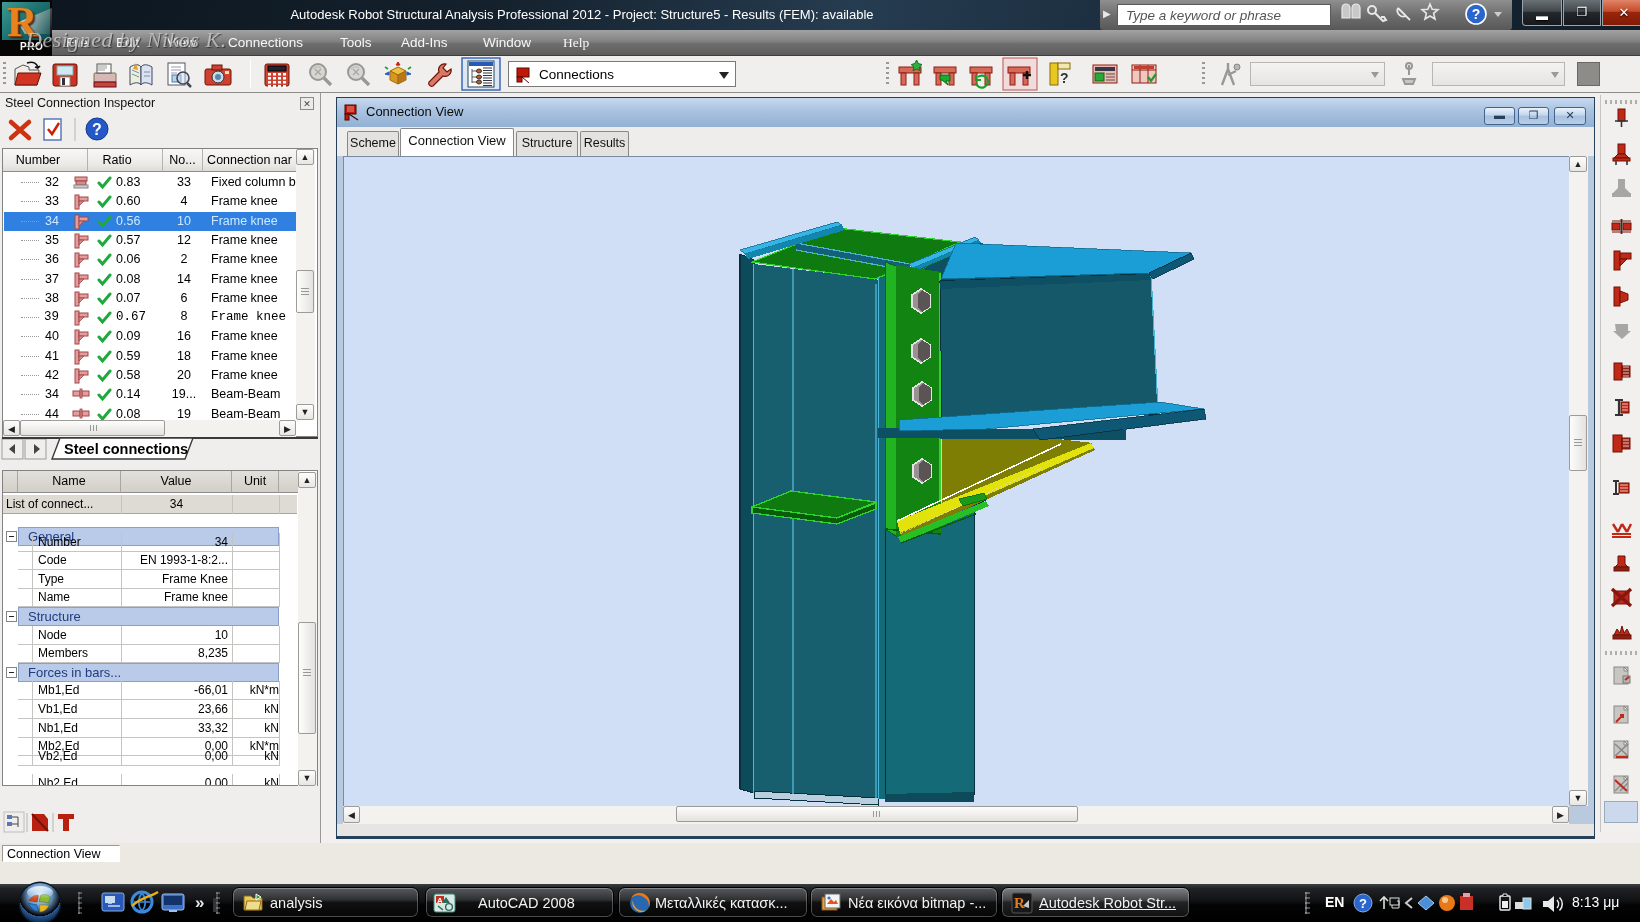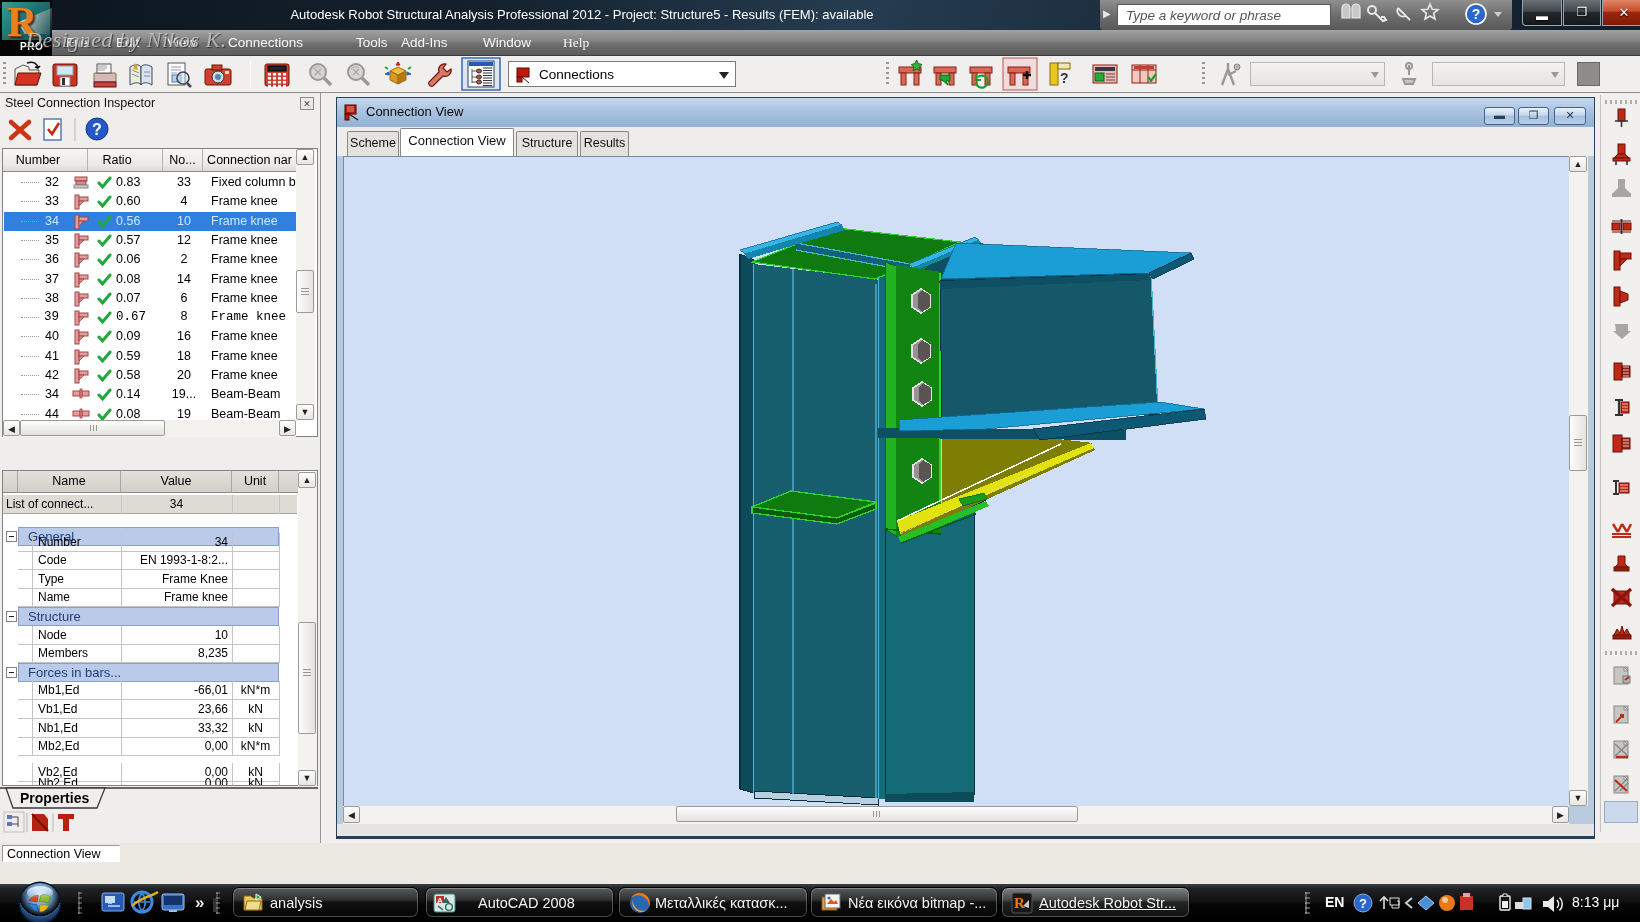--- a/index.html
+++ b/index.html
@@ -72,21 +72,21 @@
   .sthumb.h { background:linear-gradient(#fdfdfc,#e4e2de); }
   .sgrip { position:absolute; left:4px; right:4px; height:1px; background:#9a9894; box-shadow:0 3px 0 #9a9894, 0 6px 0 #9a9894; }
   .sgriph { position:absolute; top:4px; bottom:4px; width:1px; background:#9a9894; box-shadow:3px 0 0 #9a9894, 6px 0 0 #9a9894; }
   .arr { font-size:9px; line-height:15px; color:#222; }
   
   #pgrid { left:2px; top:377px; width:316px; height:316px; background:#fff; border:1px solid #828282; overflow:hidden; }
   .ph { position:absolute; top:0; height:22px; background:linear-gradient(#e2e0da,#d2cfc8); border-right:1px solid #a8a6a2; border-bottom:1px solid #8e8c88; font-size:12.5px; text-align:center; padding-top:3px; }
   .prow { position:absolute; left:0px; width:294px; height:19px; font-size:12px; }
   .prow .n { position:absolute; left:35px; top:2px; }
   .prow .v { position:absolute; left:120px; width:105px; text-align:right; top:2px; }
-  .prow .u { position:absolute; left:229px; width:47px; text-align:center; top:2px; }
+  .prow .u { position:absolute; left:229px; width:47px; text-align:right; top:2px; }
   .prow .bl { position:absolute; left:29px; top:0; width:1px; height:19px; background:#c6c4c0; }
   .prow .b1 { position:absolute; left:118px; top:0; width:1px; height:19px; background:#c6c4c0; }
   .prow .b2 { position:absolute; left:229px; top:0; width:1px; height:19px; background:#c6c4c0; }
   .prow .b3 { position:absolute; left:276px; top:0; width:1px; height:19px; background:#c6c4c0; }
   .prow .bb { position:absolute; left:15px; right:18px; bottom:0; height:1px; background:#c6c4c0; }
   .pgroup { position:absolute; left:0; width:294px; height:19px; }
   .pgroup .bar { position:absolute; left:15px; top:0; width:261px; height:19px; background:#b9cbe9; border:1px solid #8aa0c8; }
   .pgroup .lbl { position:absolute; left:25px; top:2px; color:#203c80; font-size:13px; }
   .pgroup .mb { position:absolute; left:3px; top:4px; width:11px; height:11px; border:1px solid #848480; background:#fff; }
   .pgroup .mb:after { content:""; position:absolute; left:2px; top:4px; width:5px; height:1px; background:#222; }
@@ -159,21 +159,21 @@
   <div class="wbtn close" style="left:80px; width:44px; border-radius:0 0 4px 0;">
       <div class="g" style="font-size:13px;">✕</div>
     </div>
 </div>
 
 <div id="menubar" class="abs">
   <span class="mitem" style="left:66px;">File</span>
   <span class="mitem" style="left:116px;">Edit</span>
   <span class="mitem" style="left:167px;">View</span>
   <span class="mitem" style="left:228px;">Connections</span>
-  <span class="mitem" style="left:340px;margin-left:16px;">Tools</span>
+  <span class="mitem" style="left:340px;">Tools</span>
   <span class="mitem" style="left:401px;">Add-Ins</span>
   <span class="mitem" style="left:483px;">Window</span>
   <span class="mitem" style="left:563px;font-family:Liberation Serif, serif;">Help</span>
 </div>
 <div id="logo" class="abs">
     <div class="teal"></div>
     <div class="swoosh"></div>
     <div class="R">R</div>
     <div class="pro">PRO</div>
   </div>
@@ -584,20 +584,29 @@
       <div class="sbtn" style="left:0;top:0;width:17px;height:16px;">
         <div class="arr" style="line-height:16px;">◀</div>
       </div>
       <div class="sbtn" style="right:0;top:0;width:17px;height:16px;">
         <div class="arr" style="line-height:16px;">▶</div>
       </div>
       <div class="sthumb h" style="left:17px;top:0;width:145px;height:16px;">
         <div class="sgriph" style="left:69px;"></div>
       </div>
     </div>
+  <div id="tabrow" class="abs" style="left:0;top:344px;width:320px;height:33px;"><svg width="320" height="33" viewBox="0 0 320 33">
+        <rect x="2" y="2" width="21" height="20" fill="#efeeec" stroke="#9d9b97"></rect>
+        <rect x="25" y="2" width="21" height="20" fill="#efeeec" stroke="#9d9b97"></rect>
+        <path d="M9 12 l6 -5 v10 z" fill="#444"></path>
+        <path d="M40 12 l-6 -5 v10 z" fill="#444"></path>
+        <path d="M2 1 H318" stroke="#3a3a3a" stroke-width="2"></path>
+        <path d="M60 1 L52 22 L185 22 L193 1 Z" fill="#fff" stroke="#3a3a3a" stroke-width="1.4"></path>
+        <text x="64" y="17" font-size="14.5" font-weight="bold" fill="#000">Steel connections</text>
+      </svg></div>
   <div id="pgrid" class="abs">
     <div class="ph" style="left:0px; width:15px;"></div>
     <div class="ph" style="left:15px; width:103px;">Name</div>
     <div class="ph" style="left:118px; width:111px;">Value</div>
     <div class="ph" style="left:229px; width:47px;">Unit</div>
     <div class="ph" style="left:276px; width:20px; border-right:none;"></div>
     <div id="prows">
         <div class="prow" style="top:24px;height:19px;background:#dedbd4;border-bottom:1px solid #a8a6a2;">
           <span class="b1"></span>
           <span class="b2"></span>
@@ -713,21 +722,21 @@
         <div class="prow" style="top:266.2px;">
           <span class="bl"></span>
           <span class="b1"></span>
           <span class="b2"></span>
           <span class="b3"></span>
           <span class="bb"></span>
           <span class="n">Mb2,Ed</span>
           <span class="v">0,00</span>
           <span class="u">kN*m</span>
         </div>
-        <div class="prow" style="top:292px;">
+        <div class="prow" style="top:276px;">
           <span class="bl"></span>
           <span class="b1"></span>
           <span class="b2"></span>
           <span class="b3"></span>
           <span class="bb"></span>
           <span class="n">Vb2,Ed</span>
           <span class="v">0,00</span>
           <span class="u">kN</span>
         </div>
         <div class="prow" style="top:303.4px;">
@@ -745,25 +754,20 @@
       <div class="sbtn" style="left:0;top:0;width:18px;height:16px;">
         <div class="arr">▲</div>
       </div>
       <div class="sbtn" style="left:0;bottom:0;width:18px;height:16px;">
         <div class="arr">▼</div>
       </div>
       <div class="sthumb" style="left:0;top:150px;width:18px;height:112px;">
         <div class="sgrip" style="top:46px;"></div>
       </div>
     </div>
-  <div id="proptab" class="abs" style="left:0;top:694px;width:320px;height:24px;"><svg width="320" height="24" viewBox="0 0 320 24">
-        <path d="M0 1 H318" stroke="#3a3a3a" stroke-width="1.6"></path>
-        <path d="M6 1 L13 21 L97 21 L105 1 Z" fill="#efeeec" stroke="#3a3a3a" stroke-width="1.3"></path>
-        <text x="20" y="16" font-size="14" font-weight="bold" fill="#000">Properties</text>
-      </svg></div>
   <div id="minibar" class="abs" style="left:0;top:717px;width:320px;height:26px;"><svg width="320" height="26" viewBox="0 0 320 26">
         <rect x="4" y="2" width="20" height="20" fill="none" stroke="#c0beba"></rect>
         <rect x="7" y="5" width="5" height="4" fill="#5a78b8"></rect>
         <rect x="7" y="12" width="5" height="4" fill="#5a78b8"></rect>
         <path d="M12 7 h6 M12 14 h6 M18 7 v10" stroke="#444" fill="none"></path>
         <line x1="27" y1="3" x2="27" y2="22" stroke="#b8b6b2"></line>
         <path d="M32 4 h12 l4 5 v12 h-16 z" fill="#b82010"></path>
         <path d="M32 4 l16 17" stroke="#7a1005" stroke-width="2"></path>
         <line x1="53" y1="3" x2="53" y2="22" stroke="#b8b6b2"></line>
         <rect x="58" y="4" width="16" height="5" fill="#b82010"></rect>

